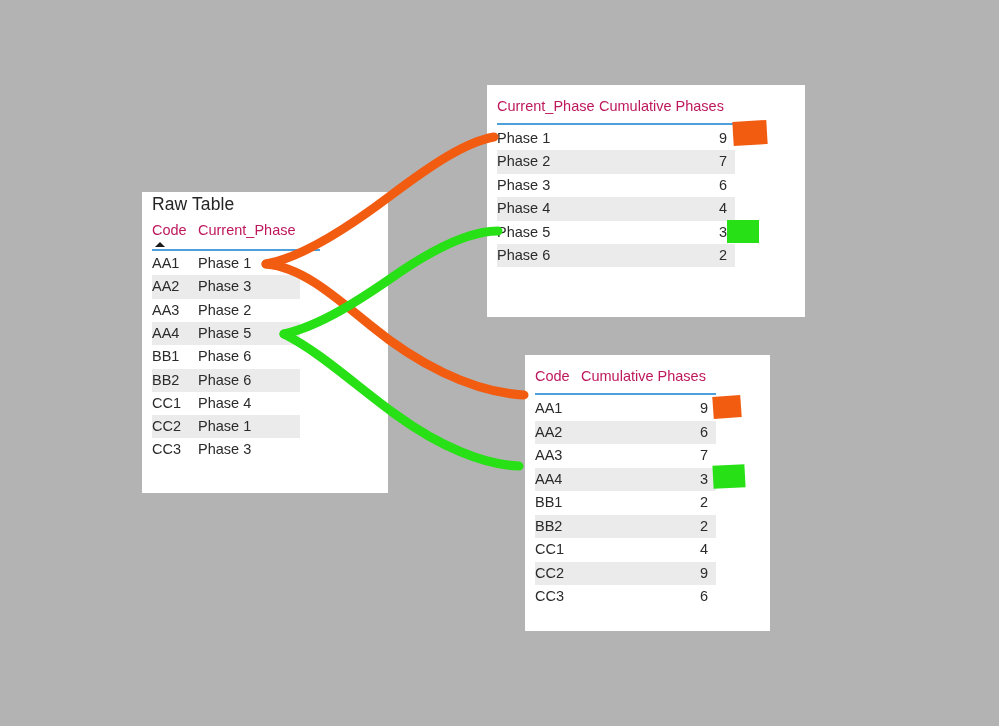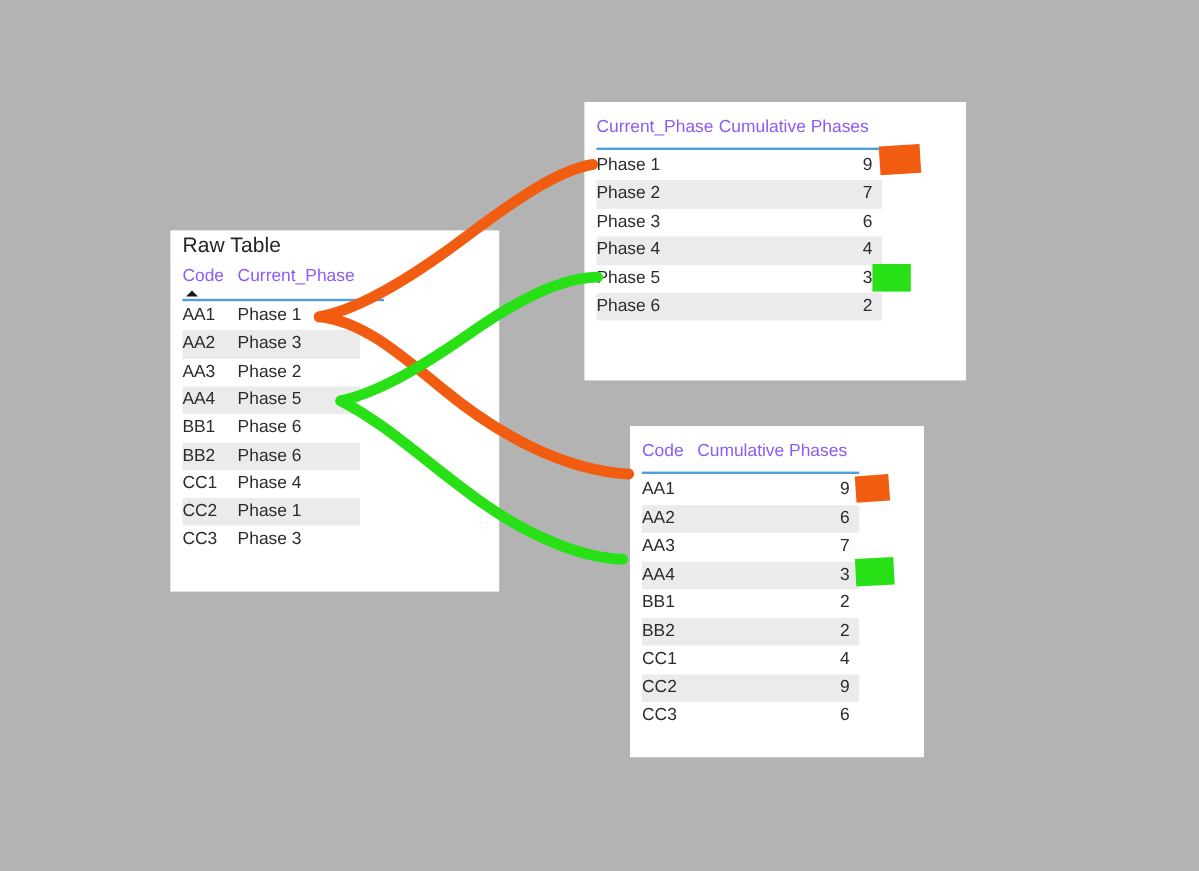--- a/index.html
+++ b/index.html
@@ -22,21 +22,21 @@
   }
   .panel {
     position: absolute;
     background: #ffffff;
     box-sizing: border-box;
   }
   
   #raw-table-panel {
     left: 142px;
     top: 192px;
-    width: 274px;
+    width: 246px;
     height: 301px;
   }
   .panel-title {
     position: absolute;
     left: 10px;
     top: 2px;
     font-size: 17.5px;
     color: #252525;
     letter-spacing: 0.1px;
     white-space: nowrap;
@@ -44,21 +44,21 @@
   
   .tbl {
     position: absolute;
     left: 0; top: 0;
     width: 100%;
     height: 100%;
   }
   .hdr {
     position: absolute;
     font-size: 14.5px;
-    color: #8b5cf6;
+    color: #be185d;
     white-space: nowrap;
   }
   .hdr-rule {
     position: absolute;
     height: 1.5px;
     background: #4ea0dd;
   }
   .sort-caret {
     position: absolute;
     width: 0; height: 0;

